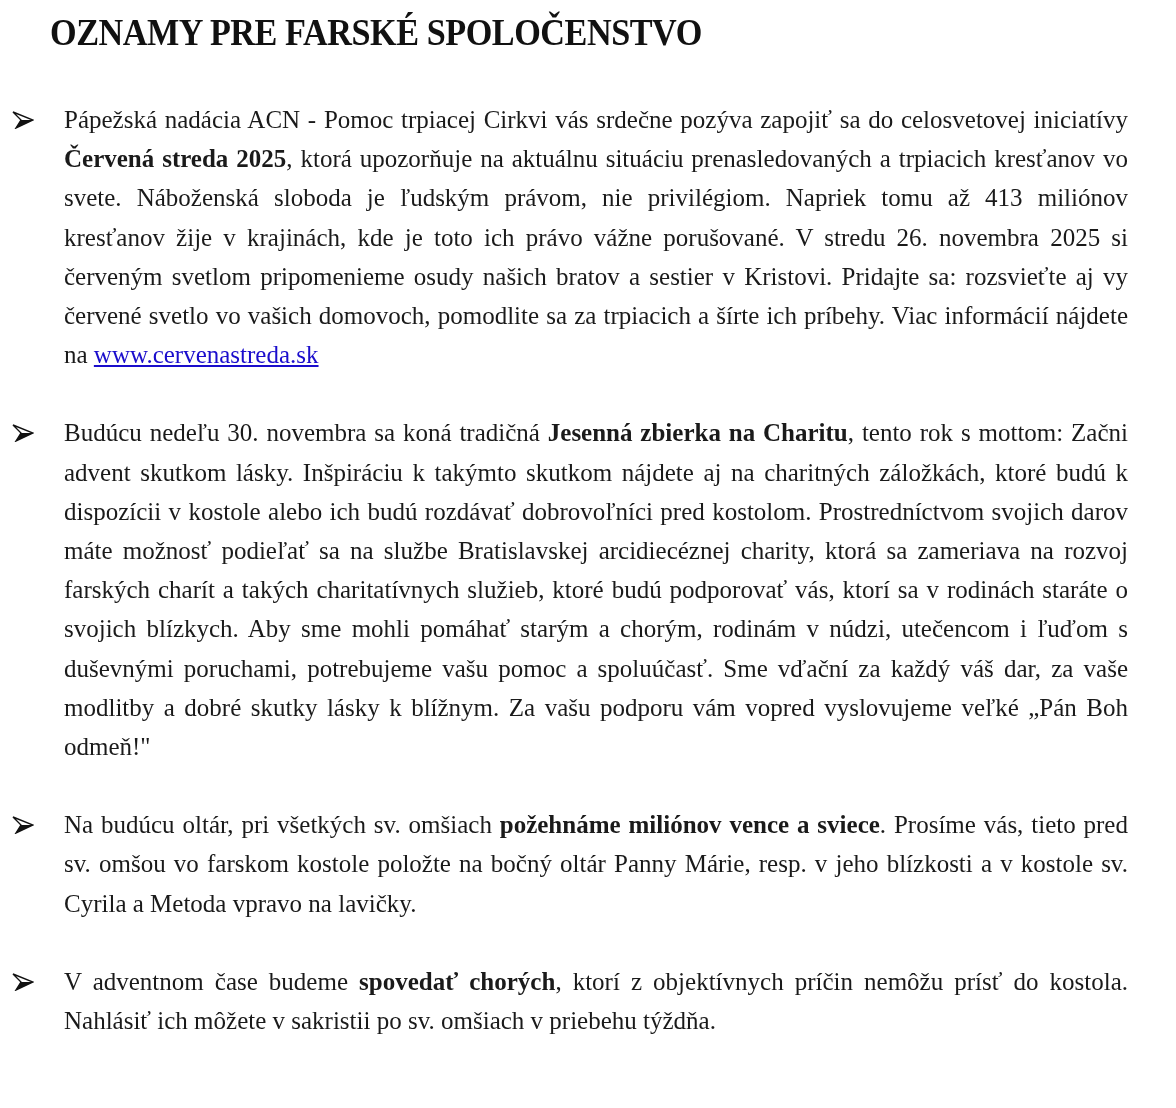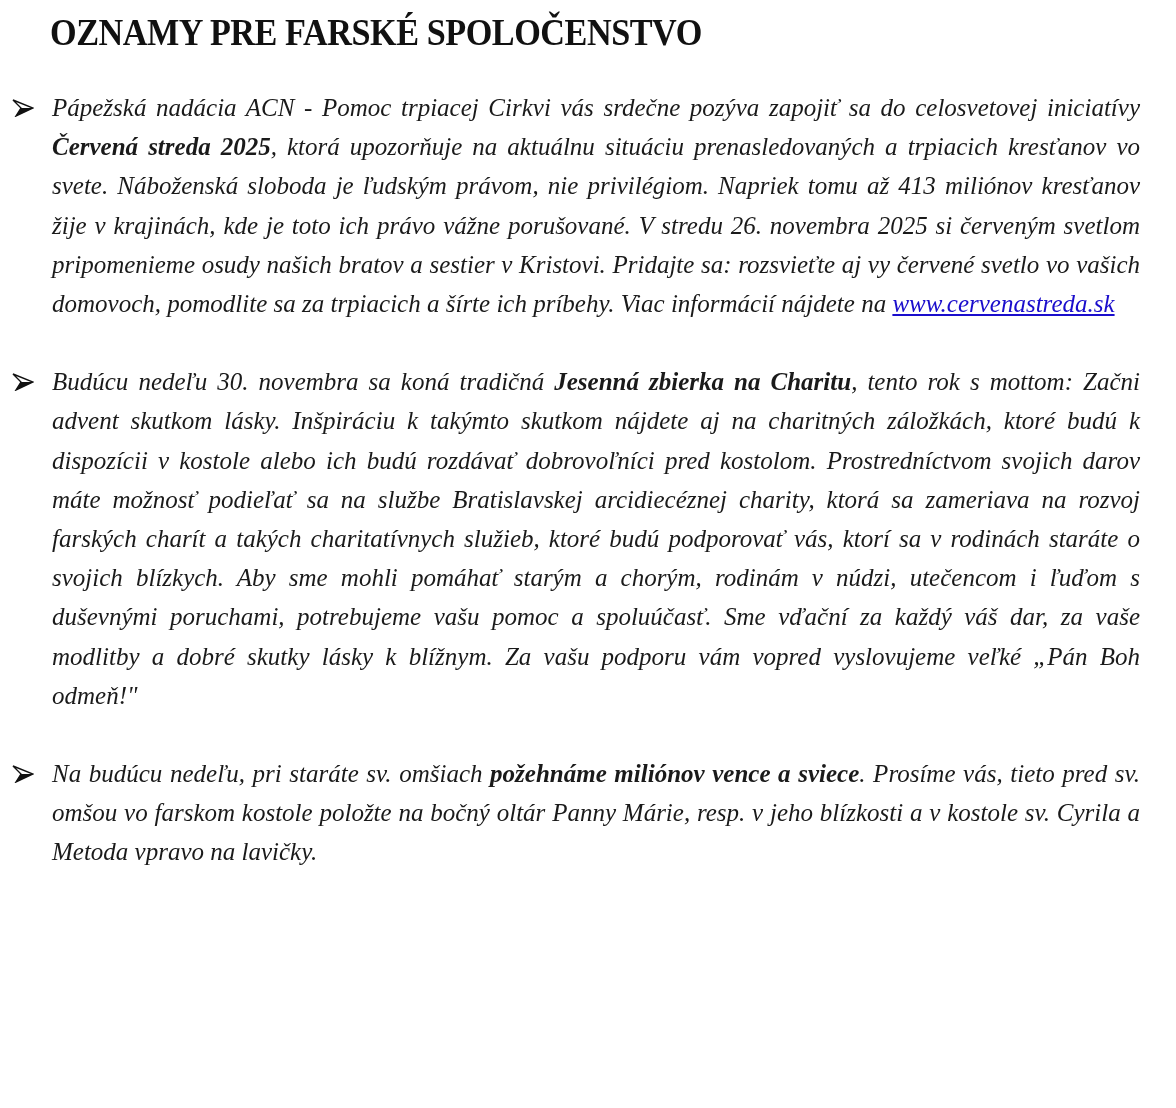--- a/index.html
+++ b/index.html
@@ -40,23 +40,22 @@
       position: relative;
       padding-left: 52px;
       padding-right: 36px;
       margin-bottom: 39px;
     }
     .item-text {
       font-family: "Liberation Serif", "DejaVu Serif", serif;
       font-size: 25px;
       line-height: 39.2px;
       text-align: justify;
-      margin: 0;
+      margin: 12px;
       color: #1a1a1a;
-      font-style: italic;
     }
     .item-text b {
       font-weight: bold;
     }
     .bullet {
       position: absolute;
       left: 12px;
       top: 11px;
       width: 22px;
       height: 18px;
@@ -87,17 +86,24 @@
       <path d="M9 9 L21 9 L4 17 Z" fill="#111"></path>
     </svg>
     <p class="item-text"><span>Budúcu nedeľu 30. novembra sa koná tradičná </span><b>Jesenná zbierka na Charitu</b><span>, tento rok s mottom: Začni advent skutkom lásky. Inšpiráciu k takýmto skutkom nájdete aj na charitných záložkách, ktoré budú k dispozícii v kostole alebo ich budú rozdávať dobrovoľníci pred kostolom. Prostredníctvom svojich darov máte možnosť podieľať sa na službe Bratislavskej arcidiecéznej charity, ktorá sa zameriava na rozvoj farských charít a takých charitatívnych služieb, ktoré budú podporovať vás, ktorí sa v rodinách staráte o svojich blízkych. Aby sme mohli pomáhať starým a chorým, rodinám v núdzi, utečencom i  ľuďom s duševnými poruchami, potrebujeme vašu pomoc a spoluúčasť. Sme vďační za každý váš dar, za vaše modlitby a dobré skutky lásky k blížnym. Za vašu podporu vám vopred vyslovujeme veľké „Pán Boh odmeň!"</span></p>
   </div>
 
   <div class="item">
     <svg class="bullet" viewBox="0 0 22 18">
       <path d="M1 1 L21 9 L4 17 L9 9 Z" fill="#ffffff" stroke="#111" stroke-width="1.4" stroke-linejoin="miter"></path>
       <path d="M9 9 L21 9 L4 17 Z" fill="#111"></path>
     </svg>
-    <p class="item-text"><span>Na budúcu nedeľu, pri staráte sv. omšiach </span><b>požehnáme miliónov vence a sviece</b><span>. Prosíme vás, tieto pred sv. omšou vo farskom kostole položte na bočný oltár Panny Márie, resp. v jeho blízkosti a v kostole sv. Cyrila a Metoda vpravo na lavičky.</span></p>
+    <p class="item-text"><span>Na budúcu oltár, pri všetkých sv. omšiach </span><b>požehnáme miliónov vence a sviece</b><span>. Prosíme vás, tieto pred sv. omšou vo farskom kostole položte na bočný oltár Panny Márie, resp. v jeho blízkosti a v kostole sv. Cyrila a Metoda vpravo na lavičky.</span></p>
   </div>
 
+  <div class="item">
+    <svg class="bullet" viewBox="0 0 22 18">
+      <path d="M1 1 L21 9 L4 17 L9 9 Z" fill="#ffffff" stroke="#111" stroke-width="1.4" stroke-linejoin="miter"></path>
+      <path d="M9 9 L21 9 L4 17 Z" fill="#111"></path>
+    </svg>
+    <p class="item-text"><span>V adventnom čase budeme </span><b>spovedať chorých</b><span>, ktorí z objektívnych príčin nemôžu prísť do kostola. Nahlásiť ich môžete v sakristii po sv. omšiach v priebehu týždňa.</span></p>
+  </div>
 
 </div>
 
 </body></html>

